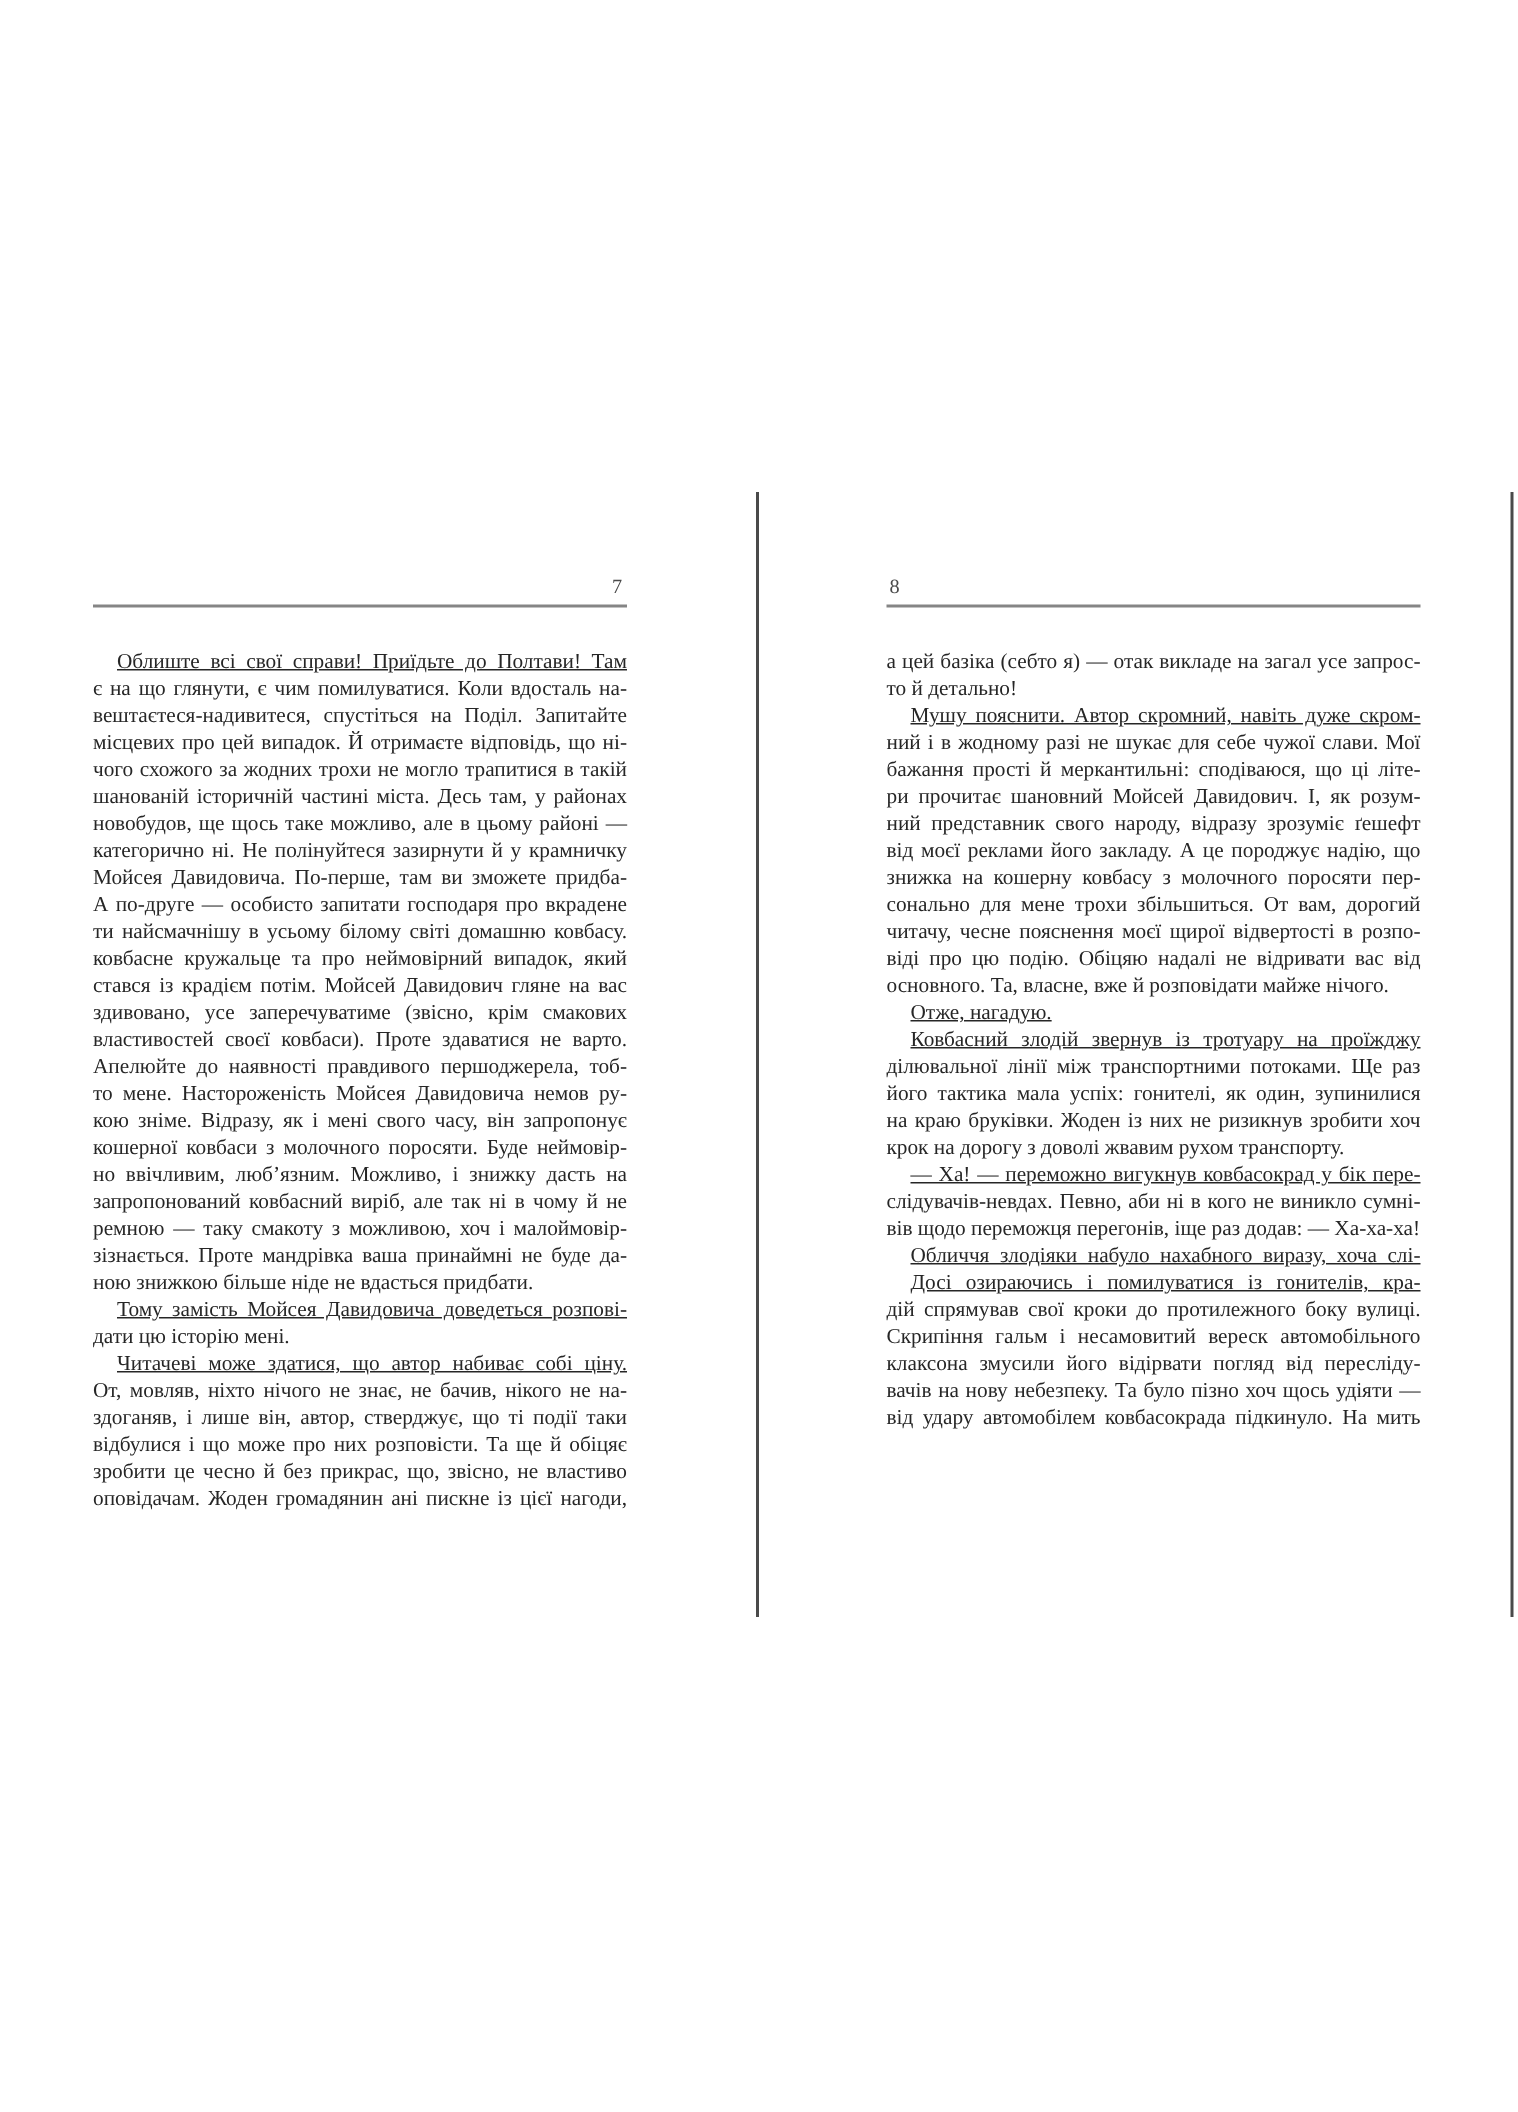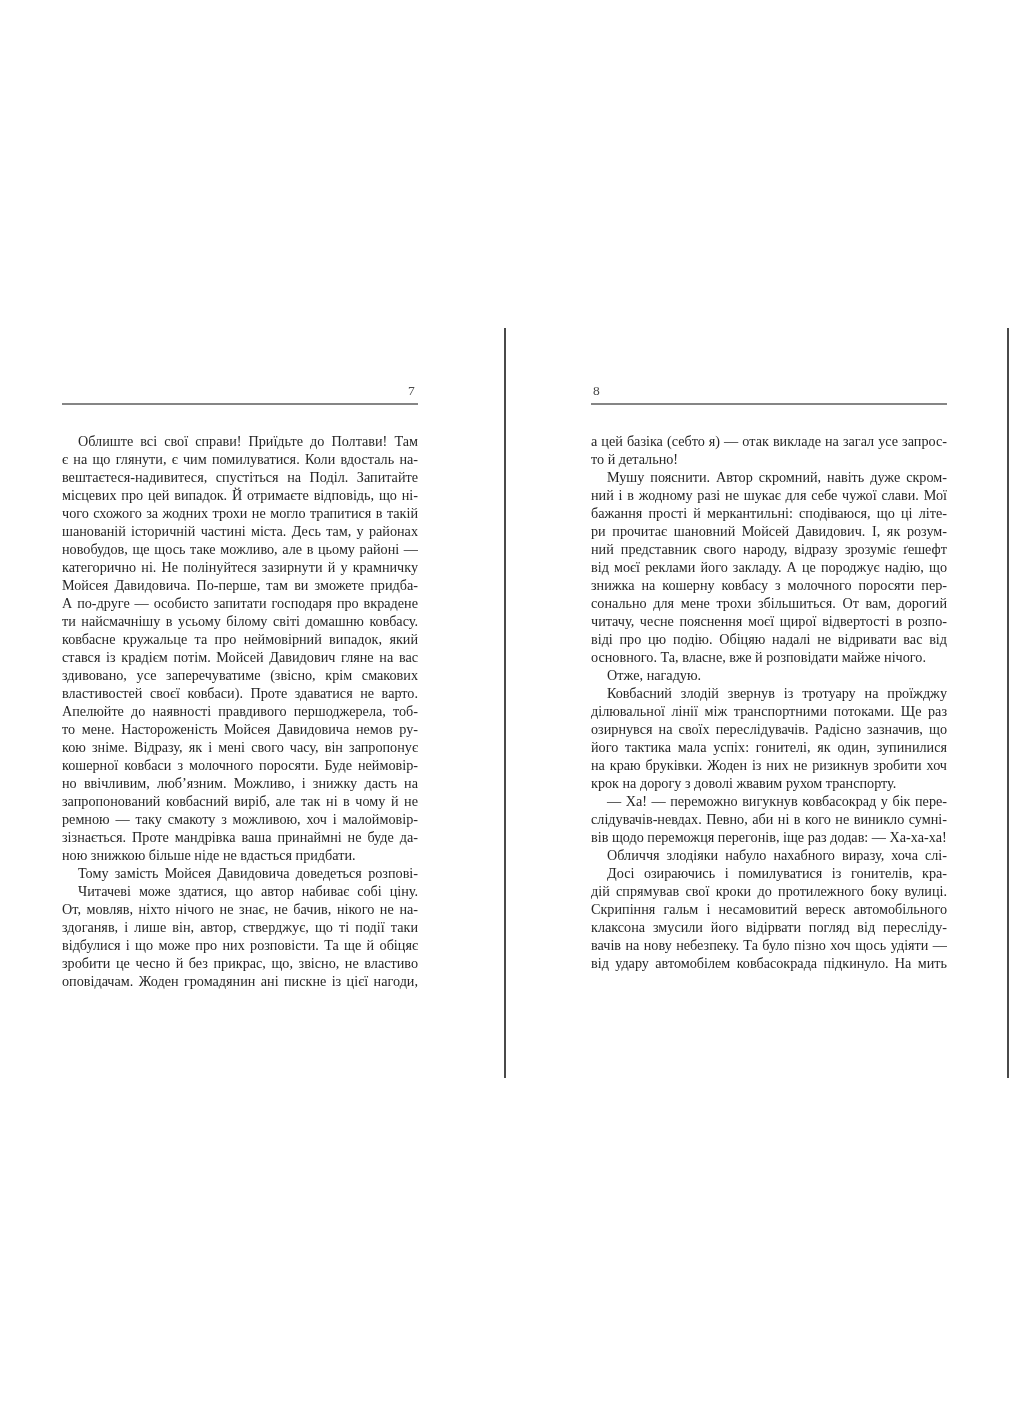--- a/index.html
+++ b/index.html
@@ -31,21 +31,21 @@
   .header-rule{height:0;border-top:2px solid var(--rule,#858585);margin-top:5px;}
   .page-body{margin-top:27px;}
   .line{
     font-size:14.2px;line-height:18px;height:18px;
     color:var(--ink,#262626);
     white-space:nowrap;
     text-align:justify;
     text-align-last:justify;
   }
   .line.end{text-align-last:left;}
-  .line.indent{padding-left:16px;}
+  .line.indent{padding-left:16px;text-decoration:underline;}
 </style>
 </head>
 <body>
 
 <div class="canvas">
   <div class="gutter-line"></div>
   <div class="edge-line"></div>
 
   <section class="page left">
     <header class="page-header">
@@ -71,20 +71,21 @@
         <div class="line fill">Апелюйте до наявності правдивого першоджерела, тоб-</div>
         <div class="line fill">то мене. Настороженість Мойсея Давидовича немов ру-</div>
         <div class="line fill">кою зніме. Відразу, як і мені свого часу, він запропонує</div>
         <div class="line fill">кошерної ковбаси з молочного поросяти. Буде неймовір-</div>
         <div class="line fill">но ввічливим, люб’язним. Можливо, і знижку дасть на</div>
         <div class="line fill">запропонований ковбасний виріб, але так ні в чому й не</div>
         <div class="line fill">ремною — таку смакоту з можливою, хоч і малоймовір-</div>
         <div class="line fill">зізнається. Проте мандрівка ваша принаймні не буде да-</div>
         <div class="line end">ною знижкою більше ніде не вдасться придбати.</div>
         <div class="line indent">Тому замість Мойсея Давидовича доведеться розпові-</div>
+        <div class="line end">дати цю історію мені.</div>
         <div class="line indent">Читачеві може здатися, що автор набиває собі ціну.</div>
         <div class="line fill">От, мовляв, ніхто нічого не знає, не бачив, нікого не на-</div>
         <div class="line fill">здоганяв, і лише він, автор, стверджує, що ті події таки</div>
         <div class="line fill">відбулися і що може про них розповісти. Та ще й обіцяє</div>
         <div class="line fill">зробити це чесно й без прикрас, що, звісно, не властиво</div>
         <div class="line fill">оповідачам. Жоден громадянин ані пискне із цієї нагоди,</div>
       </div>
   </section>
 
   <section class="page right">
@@ -102,21 +103,20 @@
         <div class="line fill">ний представник свого народу, відразу зрозуміє ґешефт</div>
         <div class="line fill">від моєї реклами його закладу. А це породжує надію, що</div>
         <div class="line fill">знижка на кошерну ковбасу з молочного поросяти пер-</div>
         <div class="line fill">сонально для мене трохи збільшиться. От вам, дорогий</div>
         <div class="line fill">читачу, чесне пояснення моєї щирої відвертості в розпо-</div>
         <div class="line fill">віді про цю подію. Обіцяю надалі не відривати вас від</div>
         <div class="line end">основного. Та, власне, вже й розповідати майже нічого.</div>
         <div class="line indent end">Отже, нагадую.</div>
         <div class="line indent">Ковбасний злодій звернув із тротуару на проїжджу</div>
         <div class="line fill">ділювальної лінії між транспортними потоками. Ще раз</div>
-        <div class="line fill">озирнувся на своїх переслідувачів. Радісно зазначив, що</div>
         <div class="line fill">його тактика мала успіх: гонителі, як один, зупинилися</div>
         <div class="line fill">на краю бруківки. Жоден із них не ризикнув зробити хоч</div>
         <div class="line end">крок на дорогу з доволі жвавим рухом транспорту.</div>
         <div class="line indent">— Ха! — переможно вигукнув ковбасокрад у бік пере-</div>
         <div class="line fill">слідувачів-невдах. Певно, аби ні в кого не виникло сумні-</div>
         <div class="line end">вів щодо переможця перегонів, іще раз додав: — Ха-ха-ха!</div>
         <div class="line indent">Обличчя злодіяки набуло нахабного виразу, хоча слі-</div>
         <div class="line indent">Досі озираючись і помилуватися із гонителів, кра-</div>
         <div class="line fill">дій спрямував свої кроки до протилежного боку вулиці.</div>
         <div class="line fill">Скрипіння гальм і несамовитий вереск автомобільного</div>

